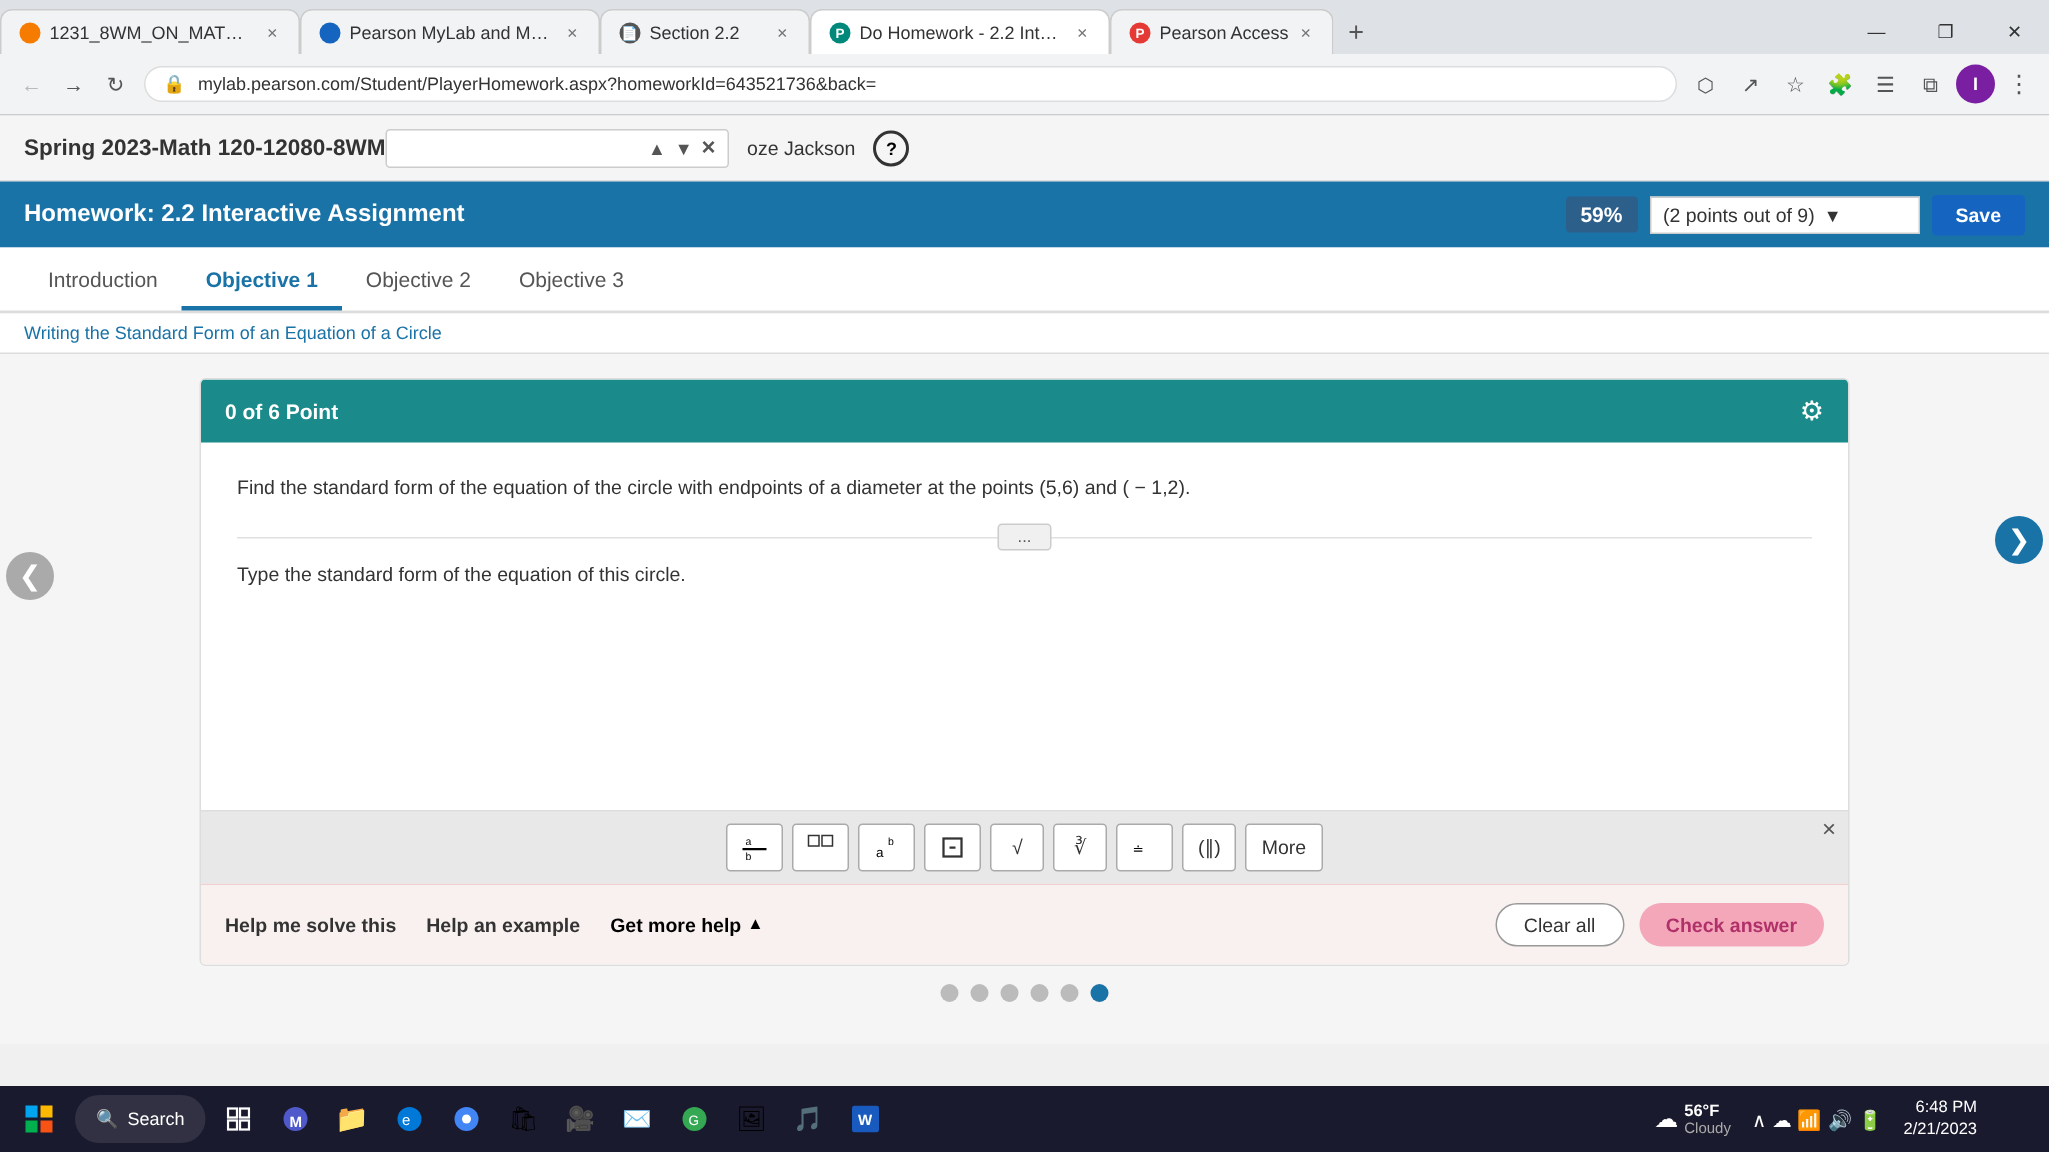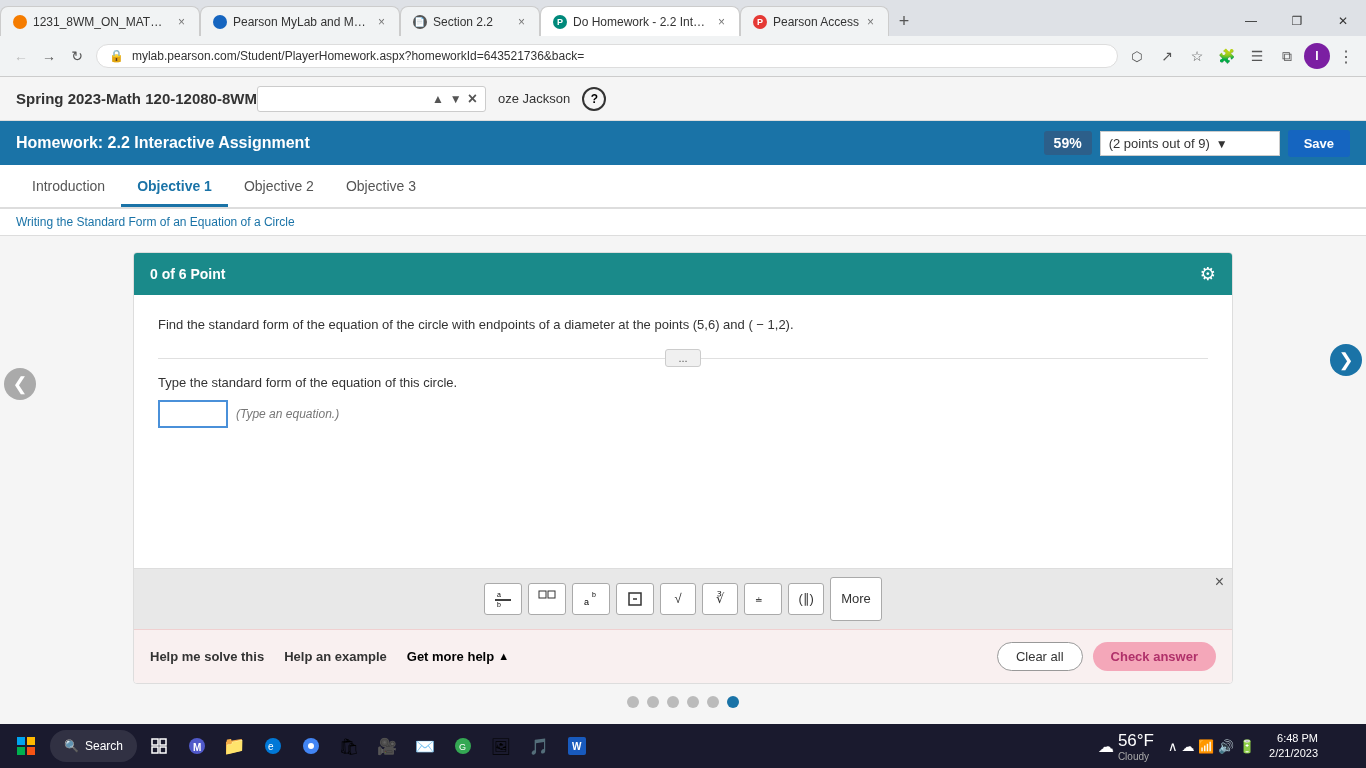--- a/index.html
+++ b/index.html
@@ -56,21 +56,21 @@
     .question-text { font-size: 13px; color: #333; line-height: 1.6; margin-bottom: 22px; }
 
     .instruction-text { font-size: 13px; color: #333; margin-bottom: 10px; }
     .equation-input { display: flex; align-items: center; gap: 8px; }
     .eq-box { width: 70px; height: 28px; border: 2px solid #4a90d9; display: flex; align-items: center; justify-content: center; font-size: 12px; color: #777; cursor: text; }
     .eq-placeholder { font-size: 12px; color: #777; font-style: italic; }
 
     
     .math-toolbar { background: #e8e8e8; border-top: 1px solid #ddd; padding: 8px; display: flex; align-items: center; justify-content: center; gap: 6px; position: relative; }
     .math-btn { background: white; border: 1px solid #aaa; border-radius: 3px; padding: 4px 8px; min-width: 36px; height: 32px; display: flex; align-items: center; justify-content: center; cursor: pointer; font-size: 13px; color: #333; }
-    .math-more { background: white; border: 1px solid #aaa; border-radius: 3px; padding: 4px 10px; cursor: pointer; font-size: 13px; color: #333; height: 44px; display: flex; align-items: center; }
+    .math-more { background: white; border: 1px solid #aaa; border-radius: 3px; padding: 4px 10px; cursor: pointer; font-size: 13px; color: #333; height: 32px; display: flex; align-items: center; }
     .toolbar-close { position: absolute; right: 8px; top: 4px; font-size: 16px; cursor: pointer; color: #555; }
 
     
     .action-bar { background: #f9f0f0; border-top: 1px solid #f0d0d0; padding: 12px 16px; display: flex; align-items: center; justify-content: space-between; }
     .action-left { display: flex; gap: 20px; }
     .action-link { font-size: 13px; color: #333; font-weight: bold; cursor: pointer; text-decoration: none; }
     .get-more { display: flex; align-items: center; gap: 4px; font-size: 13px; font-weight: bold; cursor: pointer; }
     .action-right { display: flex; gap: 10px; }
     .clear-btn { background: white; border: 1px solid #999; border-radius: 20px; padding: 6px 18px; font-size: 13px; cursor: pointer; color: #333; }
     .check-btn { background: #f4a7b9; border: none; border-radius: 20px; padding: 6px 18px; font-size: 13px; cursor: pointer; color: #b0306a; font-weight: bold; }
@@ -217,24 +217,20 @@
     </div>
 
     <div class="card-body">
       <p class="question-text">Find the standard form of the equation of the circle with endpoints of a diameter at the points (5,6) and ( − 1,2).</p>
       <div style="border-top:1px solid #e0e0e0; margin: 8px 0; display:flex; justify-content:center;">
         <div style="background:#f0f0f0; border:1px solid #ccc; border-radius:3px; padding:2px 12px; font-size:11px; color:#555; cursor:pointer; margin-top:-10px;">
           <span>...</span>
         </div>
       </div>
       <p class="instruction-text">Type the standard form of the equation of this circle.</p>
-      <div class="equation-input">
-        <div class="eq-box"></div>
-        <span class="eq-placeholder">(Type an equation.)</span>
-      </div>
     </div>
 
     <div style="height: 120px;"></div>
     <div class="math-toolbar">
       <button class="math-btn">
         <svg width="20" height="20" viewBox="0 0 20 20">
             <text x="4" y="8" font-size="7">a</text>
             <line x1="2" y1="11" x2="18" y2="11" stroke="black" stroke-width="1.5"></line>
             <text x="4" y="18" font-size="7">b</text>
           </svg>
@@ -357,21 +353,21 @@
   <div class="taskbar-icon">
     <svg width="18" height="18" viewBox="0 0 18 18">
         <rect width="18" height="18" rx="2" fill="#185ABD"></rect>
         <text x="4" y="13" font-size="10" fill="white" font-weight="bold">W</text>
       </svg>
   </div>
   <div class="taskbar-spacer"></div>
   <div class="weather">
     <span class="weather-icon">☁</span>
     <div>
-      <div style="font-size:17px;">56°F</div>
+      <div style="font-size:11px;font-weight:bold;">56°F</div>
       <div style="font-size:10px; color:#aaa;">Cloudy</div>
     </div>
   </div>
   <div class="sys-icons">
     <span style="cursor:pointer;">∧</span>
     <span>☁</span>
     <span>📶</span>
     <span style="cursor:pointer;">🔊</span>
     <span>🔋</span>
   </div>

